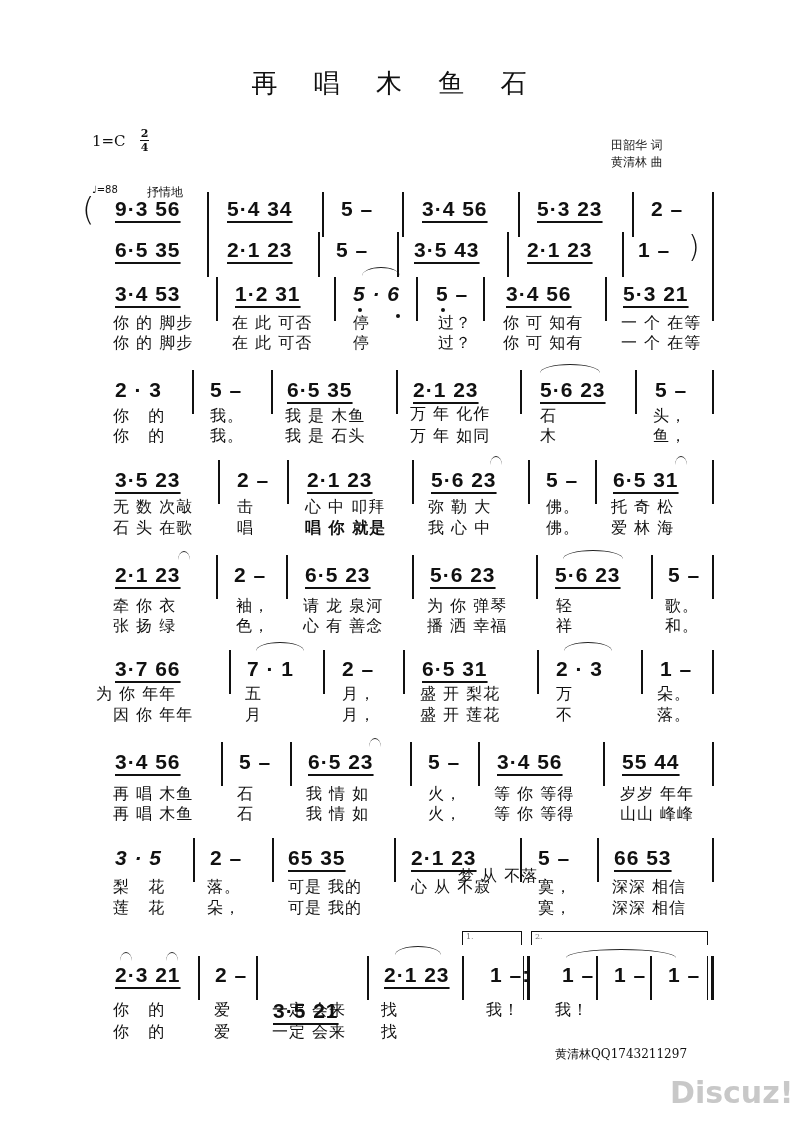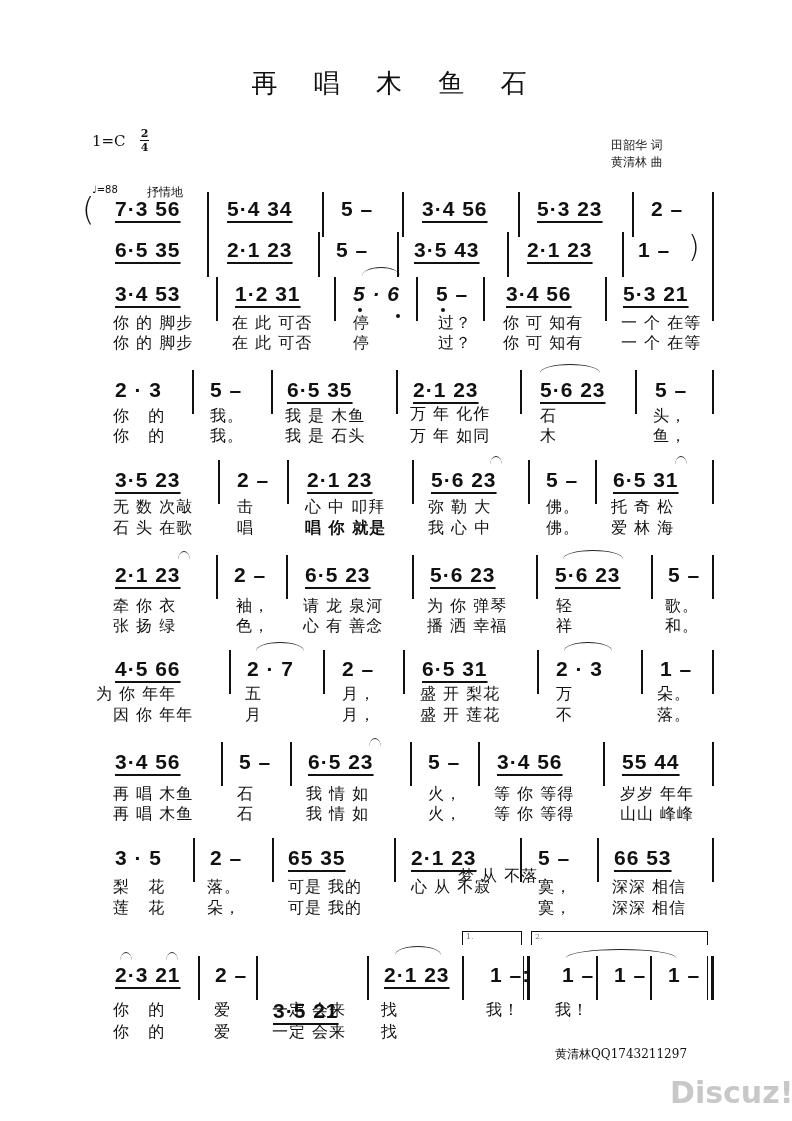--- a/index.html
+++ b/index.html
@@ -36,21 +36,21 @@
 </div>
 <div class="credits">
   <div>田韶华 词</div>
   <div>黄清林 曲</div>
 </div>
 <div class="tempo">♩=88</div>
 <div class="expr">抒情地</div>
 
 <div class="paren" style="top:193px;left:82px;">(</div>
 <div class="row">
-  <div class="m ul" style="top:197px;left:115px;">7·3 56</div>
+  <div class="m ul" style="top:197px;left:115px;">9·3 56</div>
   <div class="barline" style="top:192px;left:207px;height:45px;"></div>
   <div class="m ul" style="top:197px;left:227px;">5·4 34</div>
   <div class="barline" style="top:192px;left:322px;height:45px;"></div>
   <div class="m" style="top:197px;left:341px;">5 –</div>
   <div class="barline" style="top:192px;left:402px;height:45px;"></div>
   <div class="m ul" style="top:197px;left:422px;">3·4 56</div>
   <div class="barline" style="top:192px;left:518px;height:45px;"></div>
   <div class="m ul" style="top:197px;left:537px;">5·3 23</div>
   <div class="barline" style="top:192px;left:632px;height:45px;"></div>
   <div class="m" style="top:197px;left:651px;">2 –</div>
@@ -186,23 +186,23 @@
   <div class="lyr" style="top:616px;left:236px;">色，</div>
   <div class="lyr" style="top:616px;left:303px;">心 有 善念</div>
   <div class="lyr" style="top:616px;left:427px;">播 洒 幸福</div>
   <div class="lyr" style="top:616px;left:556px;">祥</div>
   <div class="lyr" style="top:616px;left:665px;">和。</div>
 </div>
 
 <div class="row">
   <div class="slur" style="top:642px;left:256px;width:48px;"></div>
   <div class="slur" style="top:642px;left:564px;width:48px;"></div>
-  <div class="m ul" style="top:657px;left:115px;">4·5 66</div>
+  <div class="m ul" style="top:657px;left:115px;">3·7 66</div>
   <div class="barline" style="top:650px;left:229px;height:44px;"></div>
-  <div class="m" style="top:657px;left:247px;">2 · 7</div>
+  <div class="m" style="top:657px;left:247px;">7 · 1</div>
 
   <div class="barline" style="top:650px;left:323px;height:44px;"></div>
   <div class="m" style="top:657px;left:342px;">2 –</div>
   <div class="barline" style="top:650px;left:403px;height:44px;"></div>
   <div class="m ul" style="top:657px;left:422px;">6·5 31</div>
   <div class="barline" style="top:650px;left:537px;height:44px;"></div>
   <div class="m" style="top:657px;left:556px;">2 · 3</div>
   <div class="barline" style="top:650px;left:641px;height:44px;"></div>
   <div class="m" style="top:657px;left:660px;">1 –</div>
   <div class="barline" style="top:650px;left:712px;height:44px;"></div>
@@ -242,21 +242,21 @@
   <div class="lyr" style="top:784px;left:620px;">岁岁 年年</div>
   <div class="lyr" style="top:804px;left:113px;">再 唱 木鱼</div>
   <div class="lyr" style="top:804px;left:237px;">石</div>
   <div class="lyr" style="top:804px;left:306px;">我 情 如</div>
   <div class="lyr" style="top:804px;left:428px;">火，</div>
   <div class="lyr" style="top:804px;left:494px;">等 你 等得</div>
   <div class="lyr" style="top:804px;left:620px;">山山 峰峰</div>
 </div>
 
 <div class="row">
-  <div class="m" style="top:846px;left:115px;">3 · 5</div>
+  <div class="m" style="top:846px;left:115px;font-style:italic;">3 · 5</div>
   <div class="barline" style="top:838px;left:193px;height:44px;"></div>
   <div class="m" style="top:846px;left:210px;">2 –</div>
   <div class="barline" style="top:838px;left:272px;height:44px;"></div>
   <div class="m ul" style="top:846px;left:288px;">65 35</div>
   <div class="barline" style="top:838px;left:394px;height:44px;"></div>
   <div class="m ul" style="top:846px;left:411px;">2·1 23</div>
   <div class="barline" style="top:838px;left:520px;height:44px;"></div>
   <div class="m" style="top:846px;left:538px;">5 –</div>
   <div class="barline" style="top:838px;left:597px;height:44px;"></div>
   <div class="m ul" style="top:846px;left:614px;">66 53</div>

